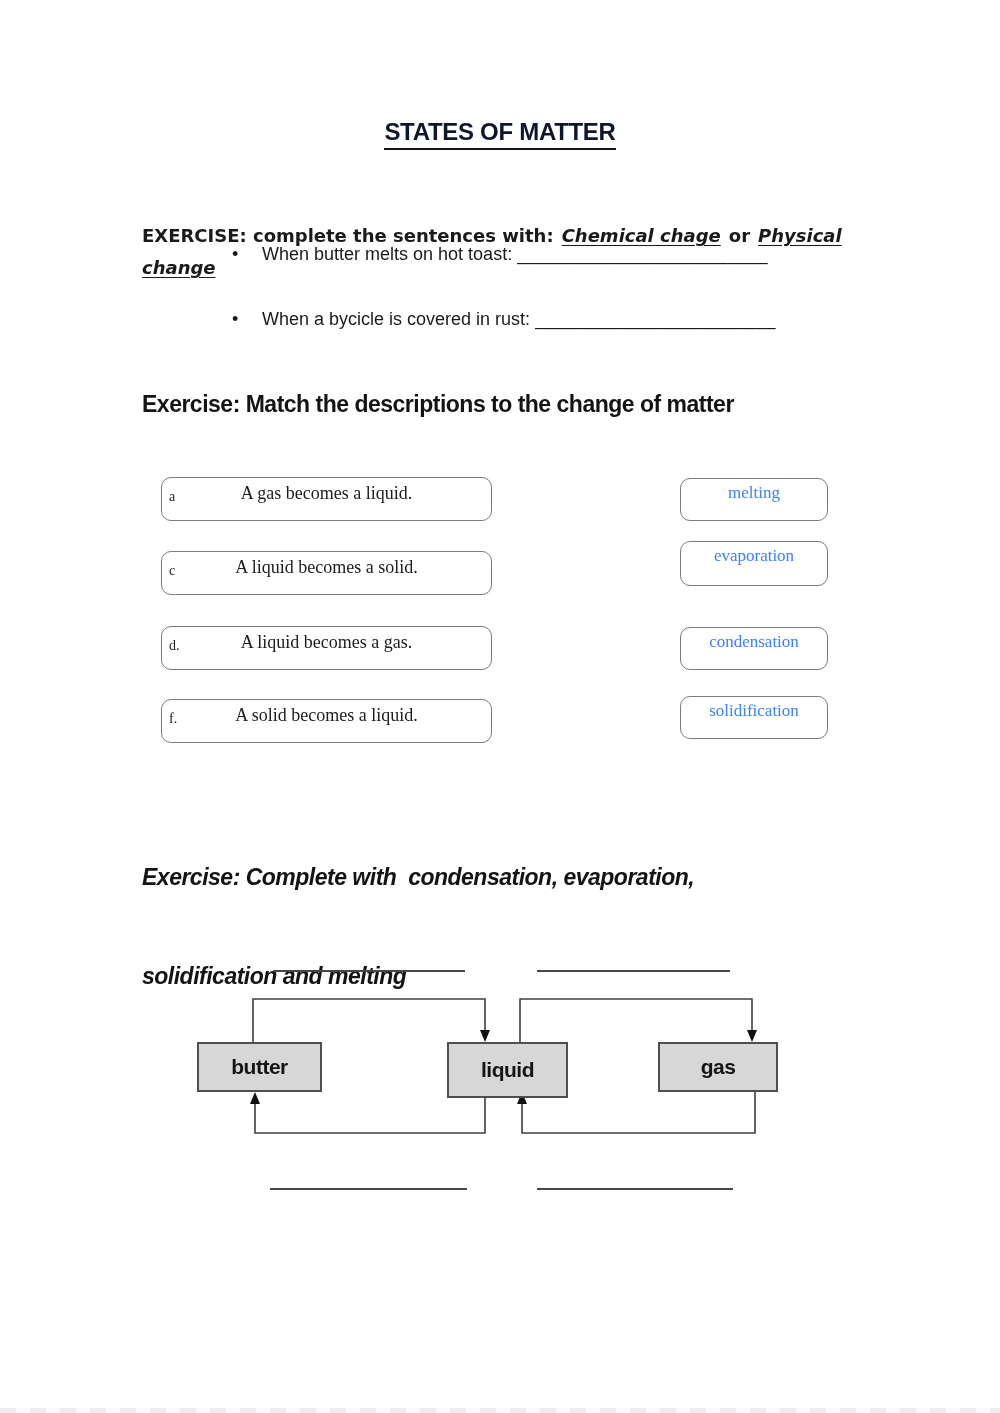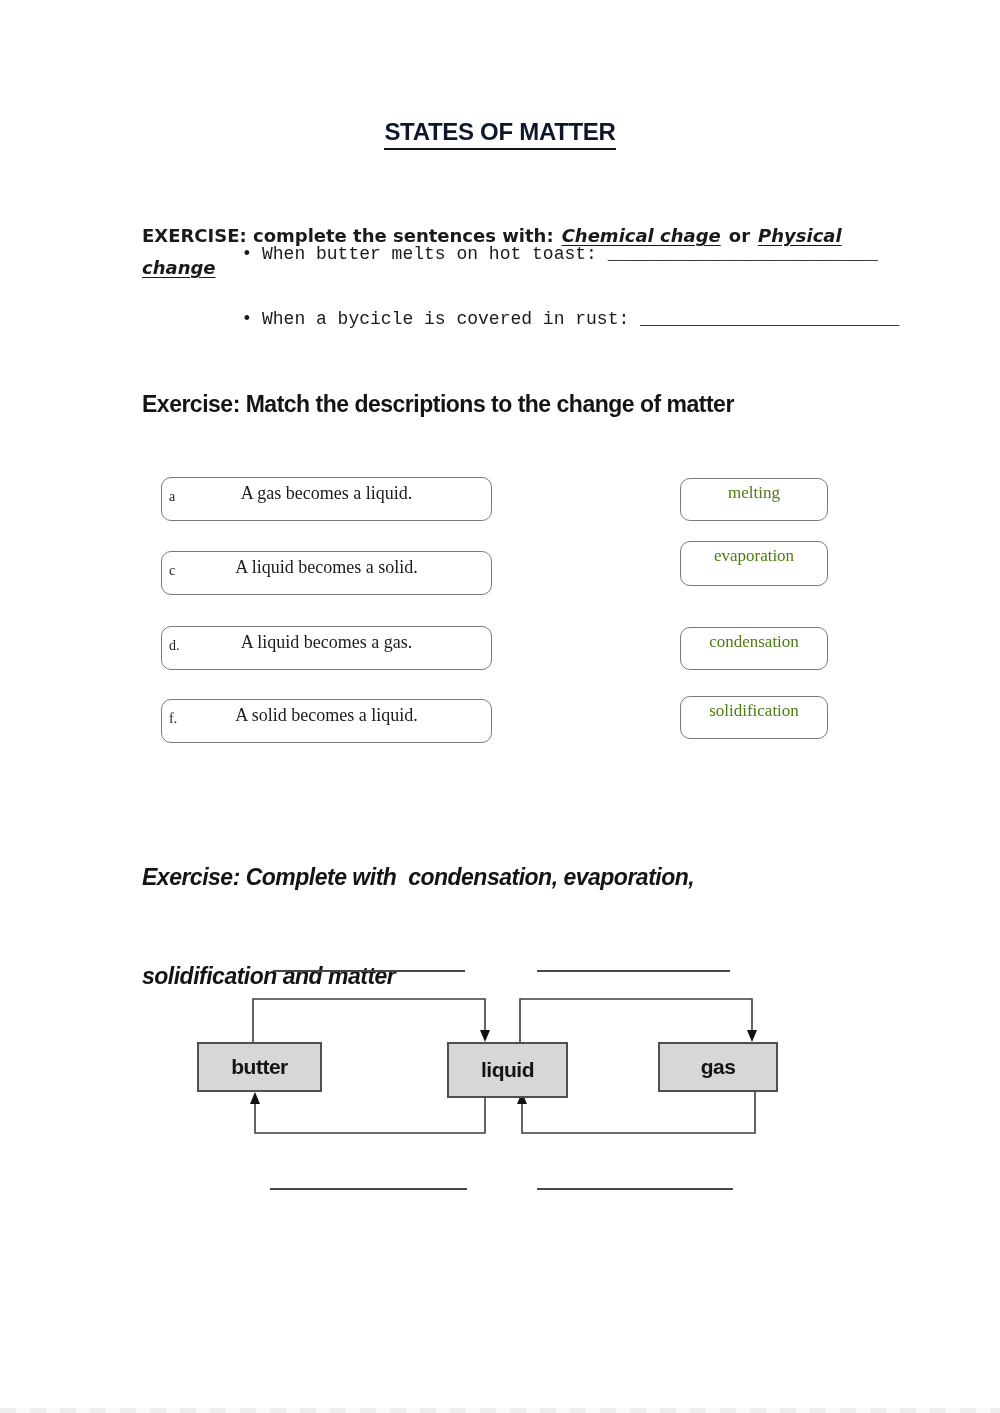--- a/index.html
+++ b/index.html
@@ -41,25 +41,24 @@
   .ex1 .prompt{font-weight:700;}
   .ex1 .opt{
     font-weight:700;font-style:italic;
     text-decoration:underline;
     text-underline-offset:3px;
     margin-left:8px;
   }
   .ex1 .conj{font-weight:700;margin-left:8px;}
 
   .bullet-row{
-    font-family:Liberation Mono, monospace;
+    font-family:Liberation Sans, sans-serif;
     font-size:18px;
     color:#1a1a1a;
     white-space:nowrap;
-    text-align:center;
   }
   .bullet-row .glyph{display:inline-block;width:30px;}
   .bullet-row .blank{letter-spacing:0;}
 
   
   .h2{
     font-family:"Liberation Sans", sans-serif;
     font-weight:700;
     font-size:23px;
     letter-spacing:-0.5px;
@@ -90,21 +89,21 @@
   }
   .term-box{
     width:148px;height:43px;
     border:1.5px solid #7b7b7b;
     border-radius:10px;
     background:#fff;
     box-sizing:border-box;
     text-align:center;
     font-family:"Liberation Serif", serif;
     font-size:17px;
-    color:#4d7c0f;
+    color:#3b82f6;
     padding-top:4px;
   }
 
   
   .state-box{
     background:#d7d7d7;
     border:2px solid #4f4f4f;
     box-sizing:border-box;
     display:flex;align-items:center;justify-content:center;
     font-family:"Liberation Sans", sans-serif;
@@ -173,21 +172,21 @@
 </div>
 <div class="abs term-box" style="left:680px;top:627px;">
   <span>condensation</span>
 </div>
 <div class="abs term-box" style="left:680px;top:696px;">
   <span>solidification</span>
 </div>
 
 <div class="abs h2" style="left:142px;top:795px;font-style:italic;">
   <div>Exercise: Complete with  condensation, evaporation,</div>
-  <div>solidification and matter</div>
+  <div>solidification and melting</div>
 </div>
 
 <div class="abs blankline" style="left:273px;top:970px;width:192px;"></div>
 <div class="abs blankline" style="left:537px;top:970px;width:193px;"></div>
 
 <svg class="abs arrows" style="left:0;top:990px;" width="1000" height="150" viewBox="0 990 1000 150">
   <g fill="none" stroke="#3f3f3f" stroke-width="1.6">
     <path d="M253 1042 L253 999 L485 999 L485 1033"></path>
     <path d="M520 1042 L520 999 L752 999 L752 1033"></path>
     <path d="M485 1092 L485 1133 L255 1133 L255 1101"></path>

